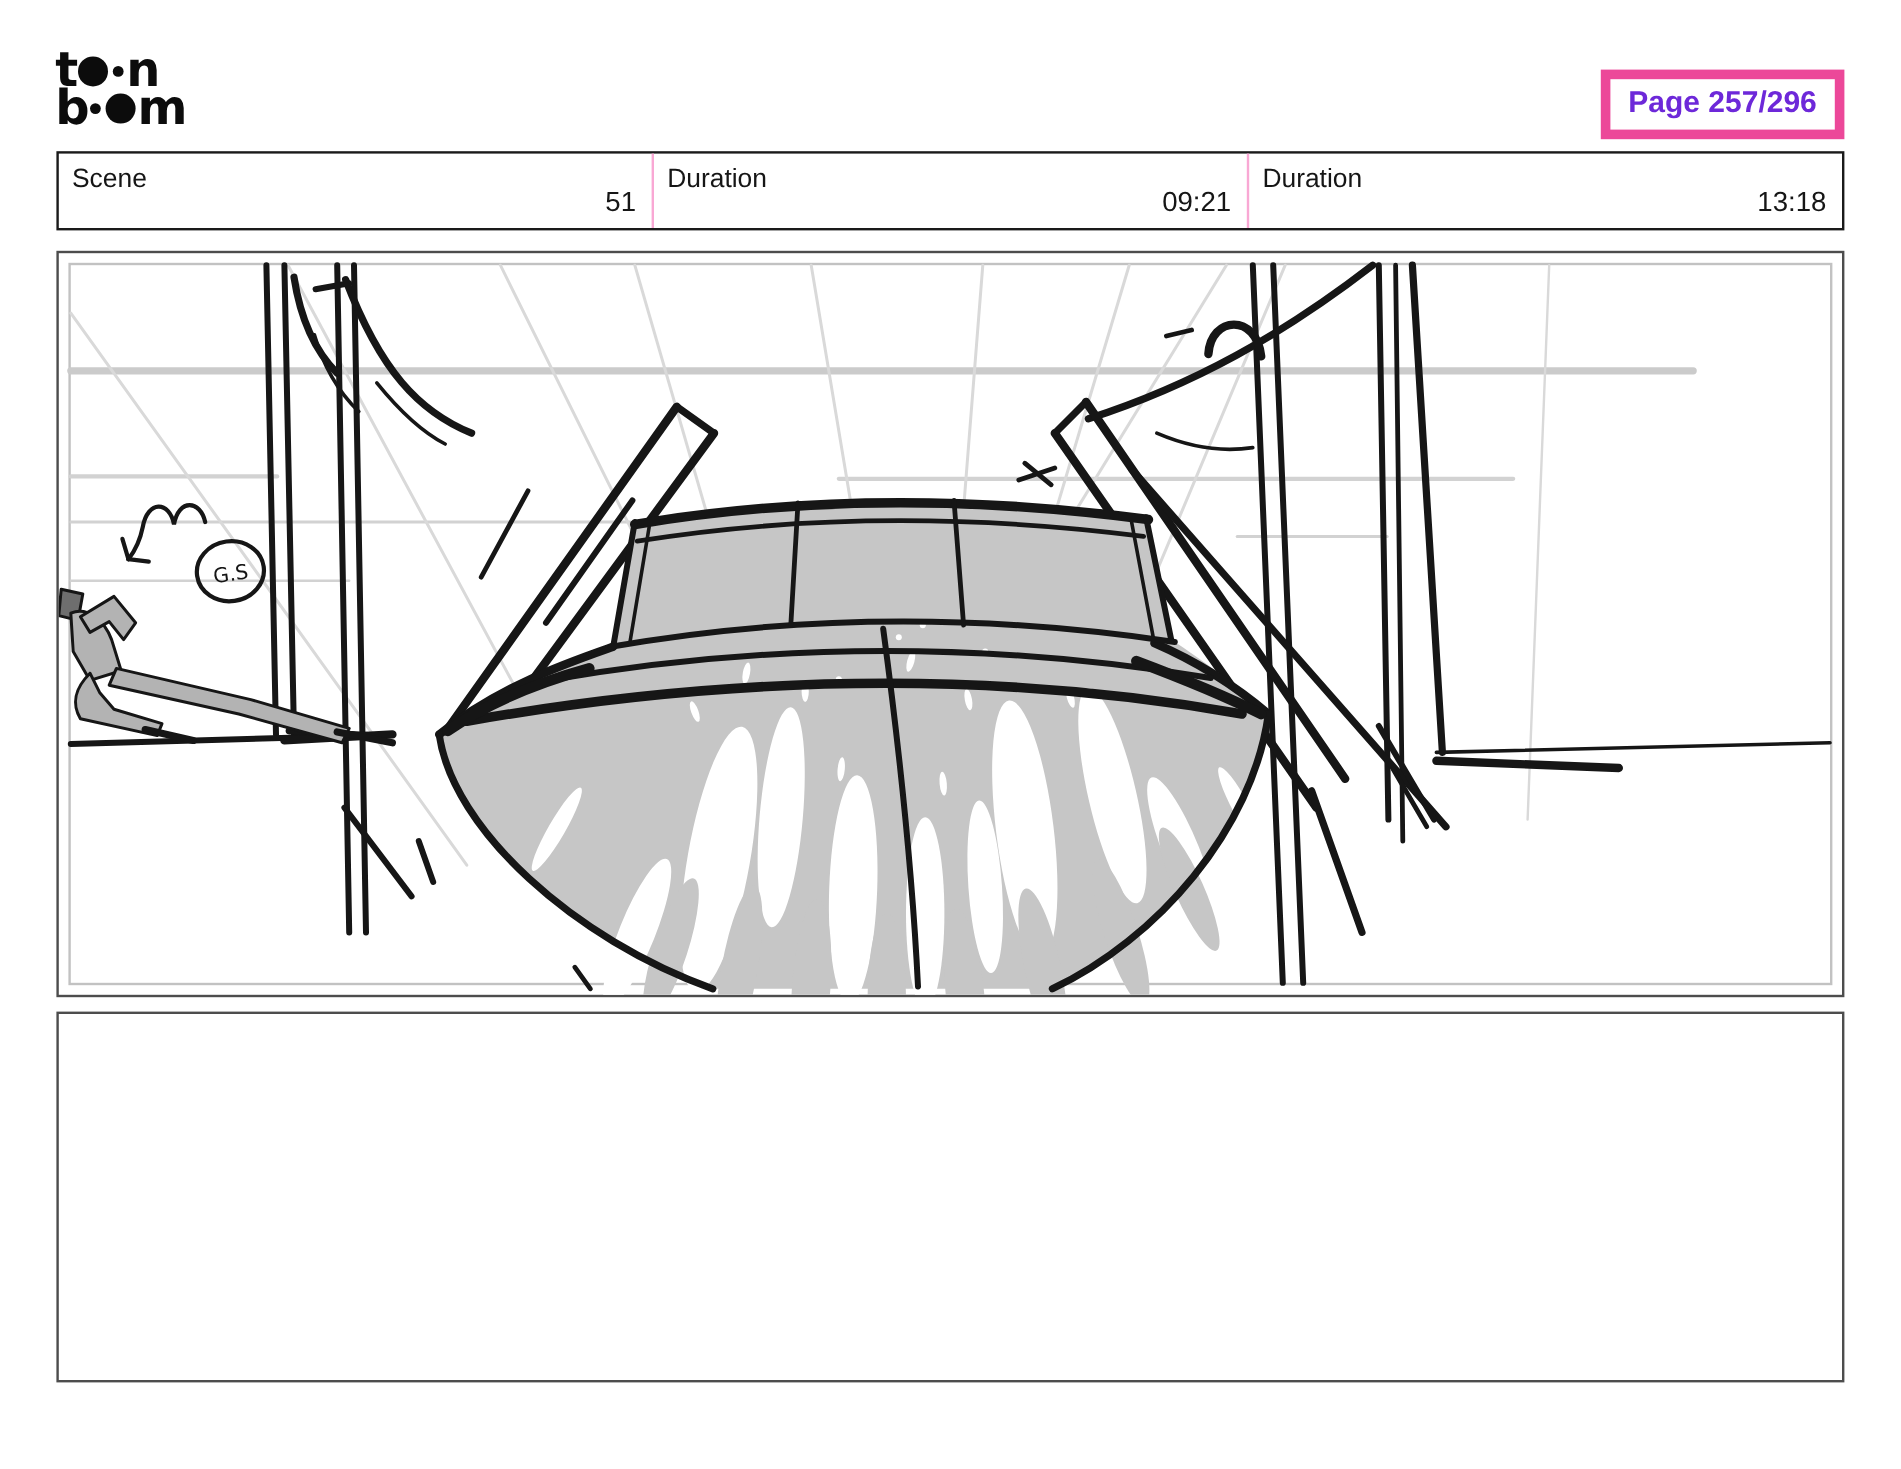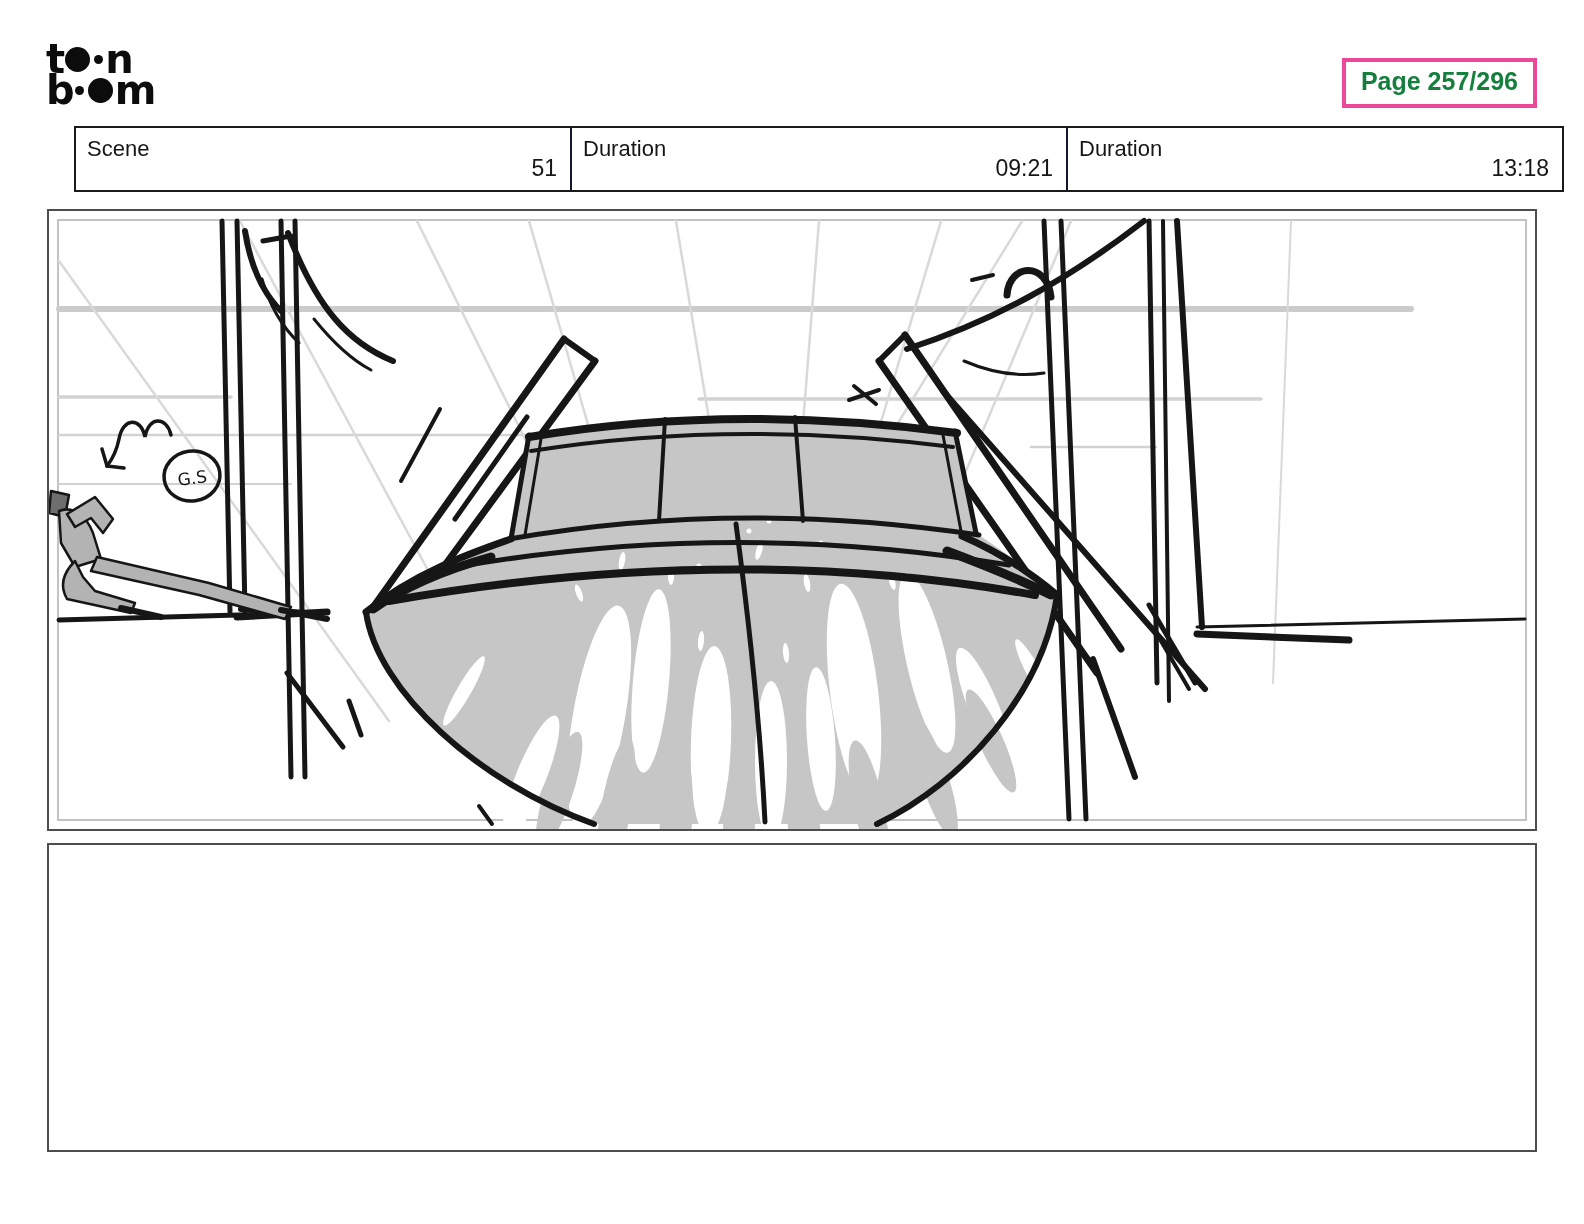--- a/index.html
+++ b/index.html
@@ -9,27 +9,27 @@
 
   
   .logo{position:absolute;left:46px;top:42px;}
   .logo-row{display:flex;align-items:center;height:34px;
             font-family:"DejaVu Sans",sans-serif;font-weight:900;font-size:40px;
             letter-spacing:-2px;color:#0c0c0c;line-height:34px;}
   .logo-row.r2{margin-top:-3px;}
   .dot-big{width:25px;height:25px;border-radius:50%;background:#0c0c0c;margin:0 2px;}
   .dot-small{width:9px;height:9px;border-radius:50%;background:#0c0c0c;margin:0 2px;}
   .title{position:absolute;left:187px;top:66px;font-size:27px;font-weight:bold;color:#121212;}
-  .page-box{position:absolute;right:47px;top:58px;border:4px solid #ec4899;
-            padding:5px 15px 8px 15px;font-size:25px;font-weight:bold;color:#15803d;background:#fff;}
+  .page-box{position:absolute;right:47px;top:58px;border:8px solid #ec4899;
+            padding:5px 15px 8px 15px;font-size:25px;font-weight:bold;color:#6d28d9;background:#fff;}
 
   
   .info-table{position:absolute;left:47px;top:126px;width:1490px;height:66px;
-              border:2px solid #1a1a1a;display:flex;background:#fff;margin-left:27px;}
-  .info-cell{flex:1 1 0;position:relative;border-left:2px solid #0f172a;}
+              border:2px solid #1a1a1a;display:flex;background:#fff;}
+  .info-cell{flex:1 1 0;position:relative;border-left:2px solid #f9a8d4;}
   .info-cell:first-child{border-left:none;}
   .cell-label{position:absolute;left:11px;top:8px;font-size:22px;color:#161616;}
   .cell-value{position:absolute;right:13px;bottom:8px;font-size:23px;color:#161616;}
 
   
   .panel{position:absolute;left:47px;top:209px;width:1490px;height:622px;
          border:2px solid #4d4d4d;background:#fff;overflow:hidden;}
   .panel-inner-border{position:absolute;left:8px;top:8px;right:8px;bottom:8px;
          border:2px solid #c2c2c2;pointer-events:none;}
   .sketch{position:absolute;left:10px;top:10px;width:1466px;height:603px;overflow:visible;}

